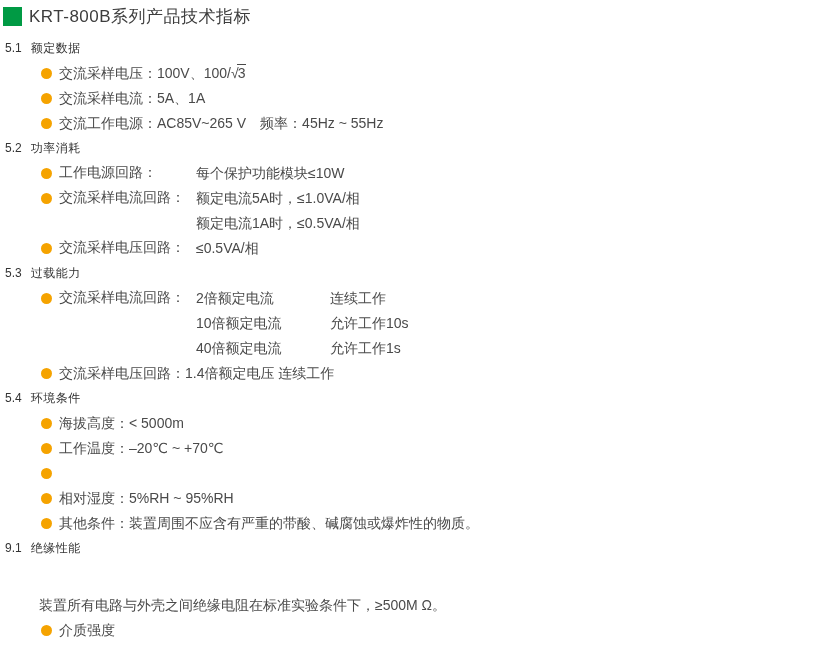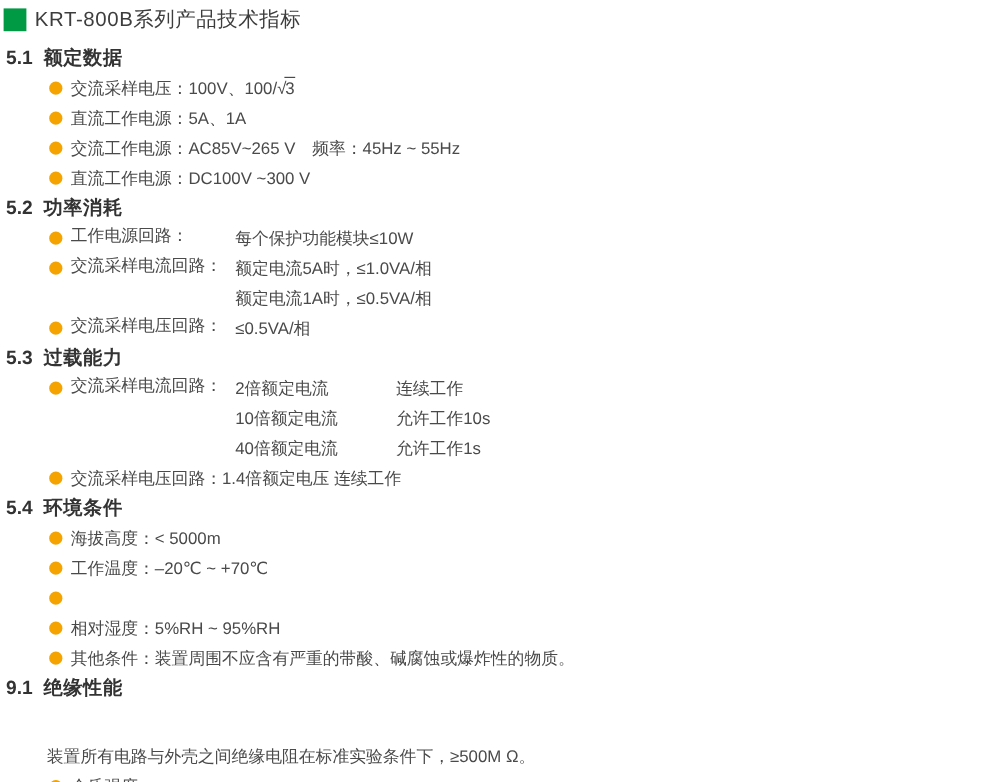--- a/index.html
+++ b/index.html
@@ -35,22 +35,22 @@
   .title-text {
     margin-left: 7px;
     font-size: 17px;
     color: #3d3d3d;
     letter-spacing: 0.5px;
   }
   
   .section-heading {
     line-height: 25px;
     height: 25px;
-    font-weight: bold;
-    font-size: 16px;
+    font-weight: normal;
+    font-size: 12px;
     color: #333333;
     letter-spacing: 0.5px;
     padding-left: 2px;
   }
   .sec-num { margin-right: 9px; letter-spacing: 0; }
   
   .row {
     position: relative;
     padding-left: 56px;
     line-height: 25px;
@@ -102,29 +102,25 @@
   <div class="section">
     <div class="section-heading">
       <span class="sec-num">5.1</span><span class="sec-title">额定数据</span>
     </div>
     <div class="row">
       <span class="bullet"></span>
       <span>交流采样电压：100V、100/</span><span class="radical">√</span><span class="under-root">3</span>
     </div>
     <div class="row">
       <span class="bullet"></span>
-      <span>直流工作电源：5A、1A</span>
+      <span>交流采样电流：5A、1A</span>
     </div>
     <div class="row">
       <span class="bullet"></span>
       <span>交流工作电源：AC85V~265 V　频率：45Hz ~ 55Hz</span>
-    </div>
-    <div class="row">
-      <span class="bullet"></span>
-      <span>直流工作电源：DC100V ~300 V</span>
     </div>
   </div>
 
   <div class="section">
     <div class="section-heading">
       <span class="sec-num">5.2</span><span class="sec-title">功率消耗</span>
     </div>
     <div class="row labeled">
       <span class="bullet"></span>
       <span class="label">工作电源回路：</span>

